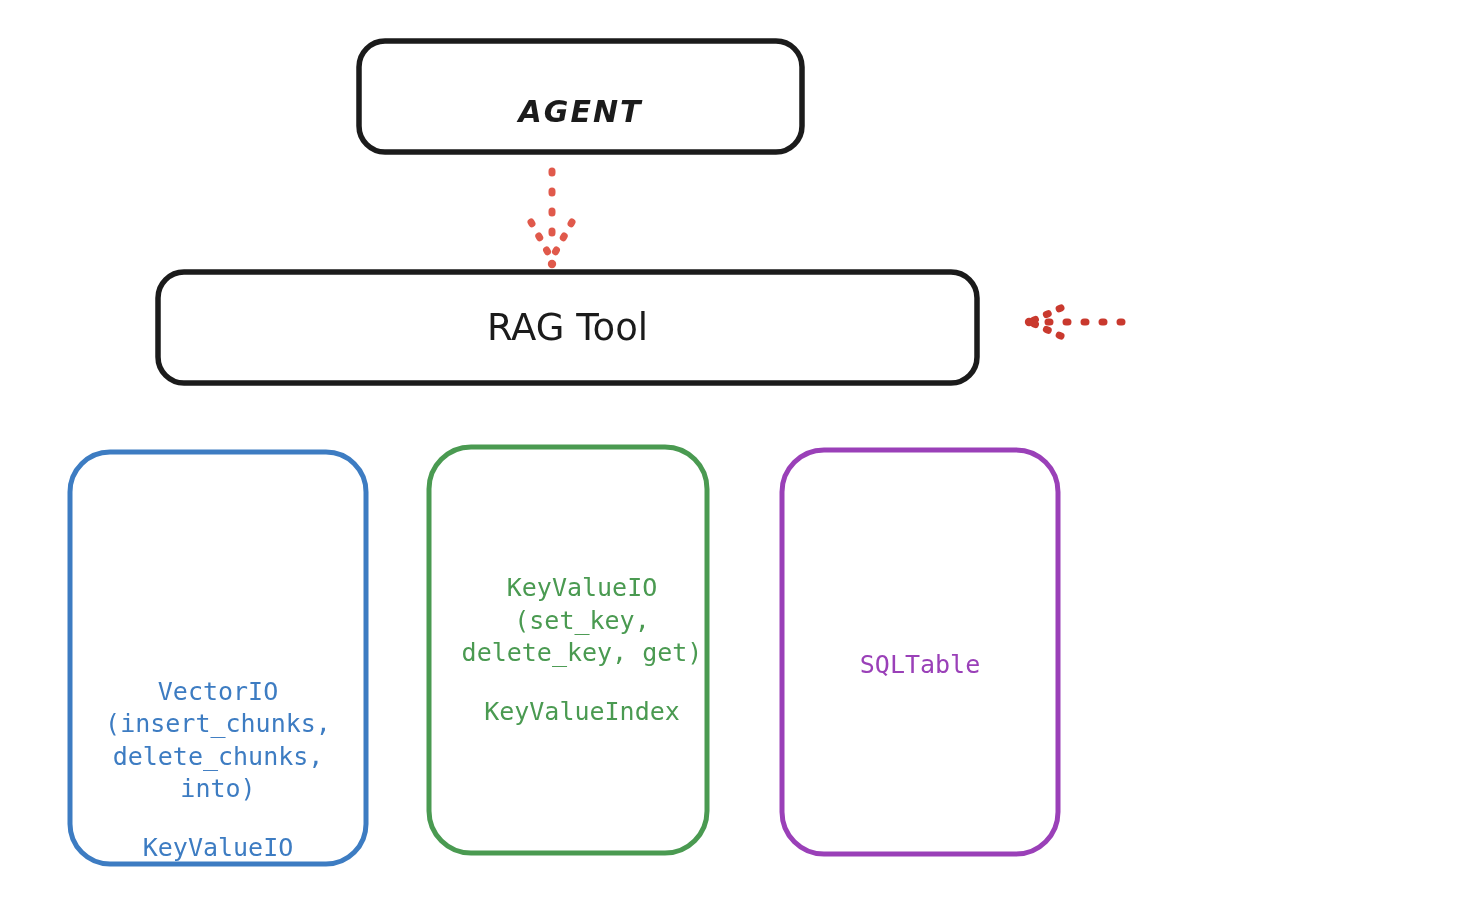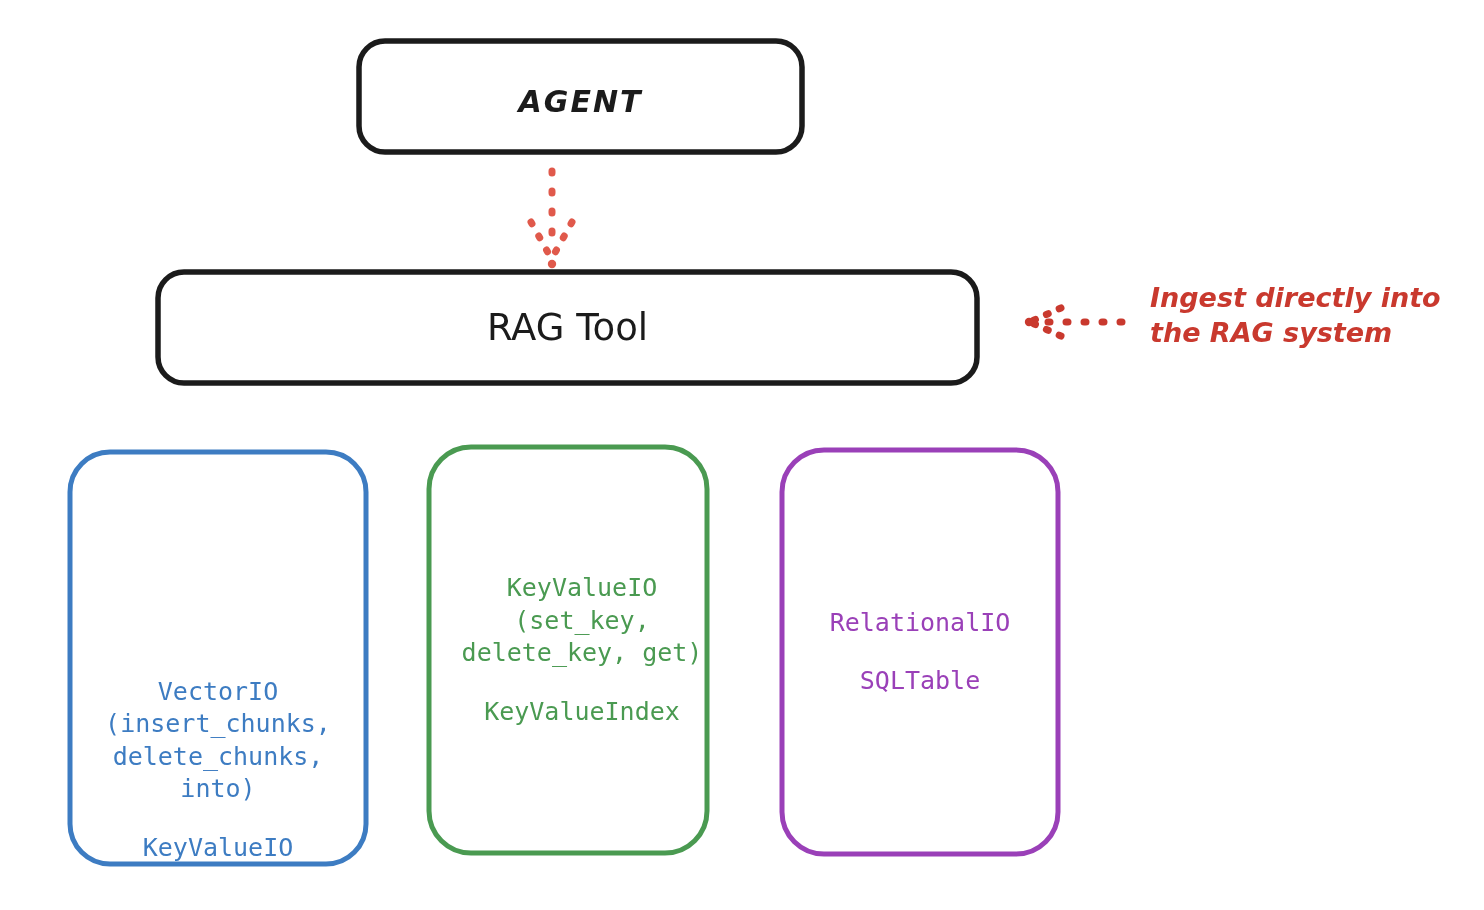--- a/index.html
+++ b/index.html
@@ -93,43 +93,40 @@
       <circle cx="1029" cy="322" r="4.2" fill="#c9392e"></circle>
     </g>
 
     <rect x="70" y="452" width="296" height="412" rx="40" ry="40" fill="#ffffff" stroke="#3d7cc2" stroke-width="5" stroke-linejoin="round"></rect>
 
     <rect x="429" y="447" width="278" height="406" rx="42" ry="42" fill="#ffffff" stroke="#4a9a51" stroke-width="5" stroke-linejoin="round"></rect>
 
     <rect x="782" y="450" width="276" height="404" rx="42" ry="42" fill="#ffffff" stroke="#9a40b8" stroke-width="5" stroke-linejoin="round"></rect>
   </svg>
 
-  <div class="node-label top-label" style="left:359px; top:46px; width:443px; height:111px; font-size:30px;">AGENT</div>
+  <div class="node-label top-label" style="left:359px; top:56px; width:443px; height:111px; font-size:30px;">AGENT</div>
 
   <div class="node-label plain-label" style="left:158px; top:272px; width:819px; height:111px; font-size:37px;">RAG Tool</div>
 
-  <div class="annotation" style="left:1150px; top:281px; width:330px; font-size:27px; color:#c9392e;">Ingest directly into
-the RAG system</div>
 
   <div class="node-label mono-label" style="left:70px; top:452px; width:296px; height:412px; font-size:25px; color:#3d7cc2;justify-content:flex-end;">
     <span>VectorIO</span>
     <span>(insert_chunks,
 delete_chunks,
 into)</span>
     <span class="line-gap"></span>
     <span>KeyValueIO</span>
   </div>
 
   <div class="node-label mono-label" style="left:434px; top:447px; width:296px; height:406px; font-size:25px; color:#4a9a51;">
     <span>KeyValueIO</span>
     <span>(set_key,
 delete_key, get)</span>
     <span class="line-gap"></span>
     <span>KeyValueIndex</span>
   </div>
 
   <div class="node-label mono-label" style="left:782px; top:450px; width:276px; height:404px; font-size:25px; color:#9a40b8;">
-    <span>RelationalIO</span>
     <span class="line-gap"></span>
     <span>SQLTable</span>
   </div>
 
 </div>
 
 </body></html>

